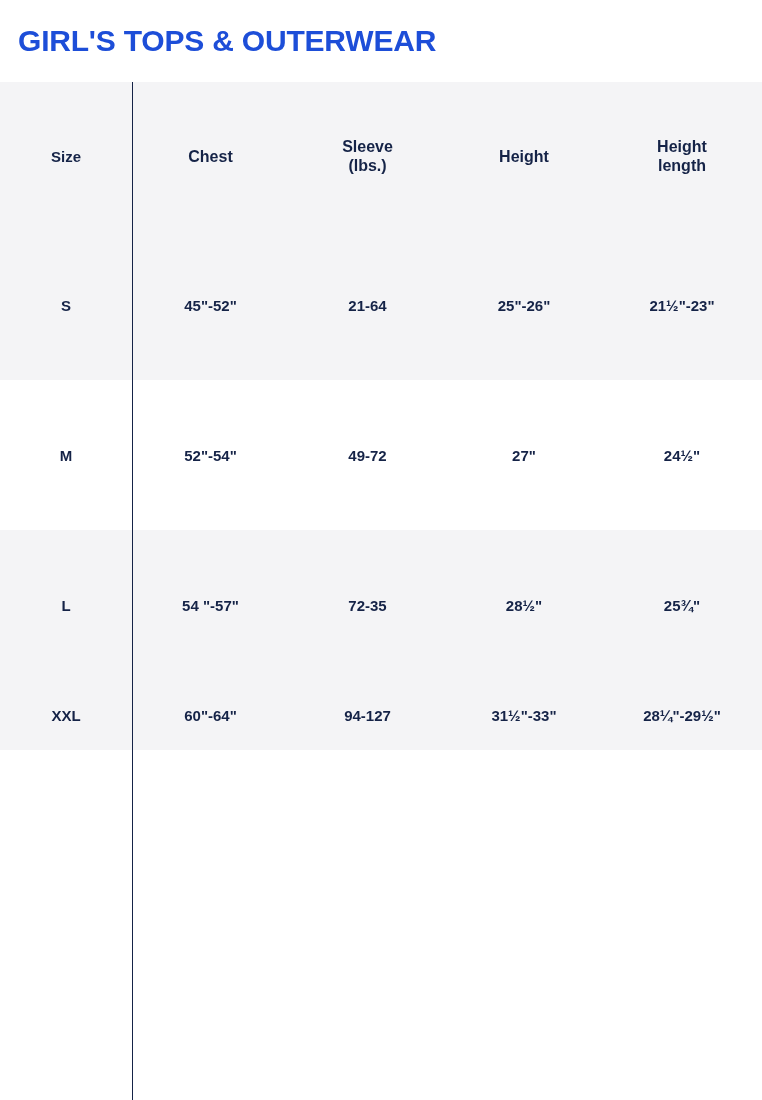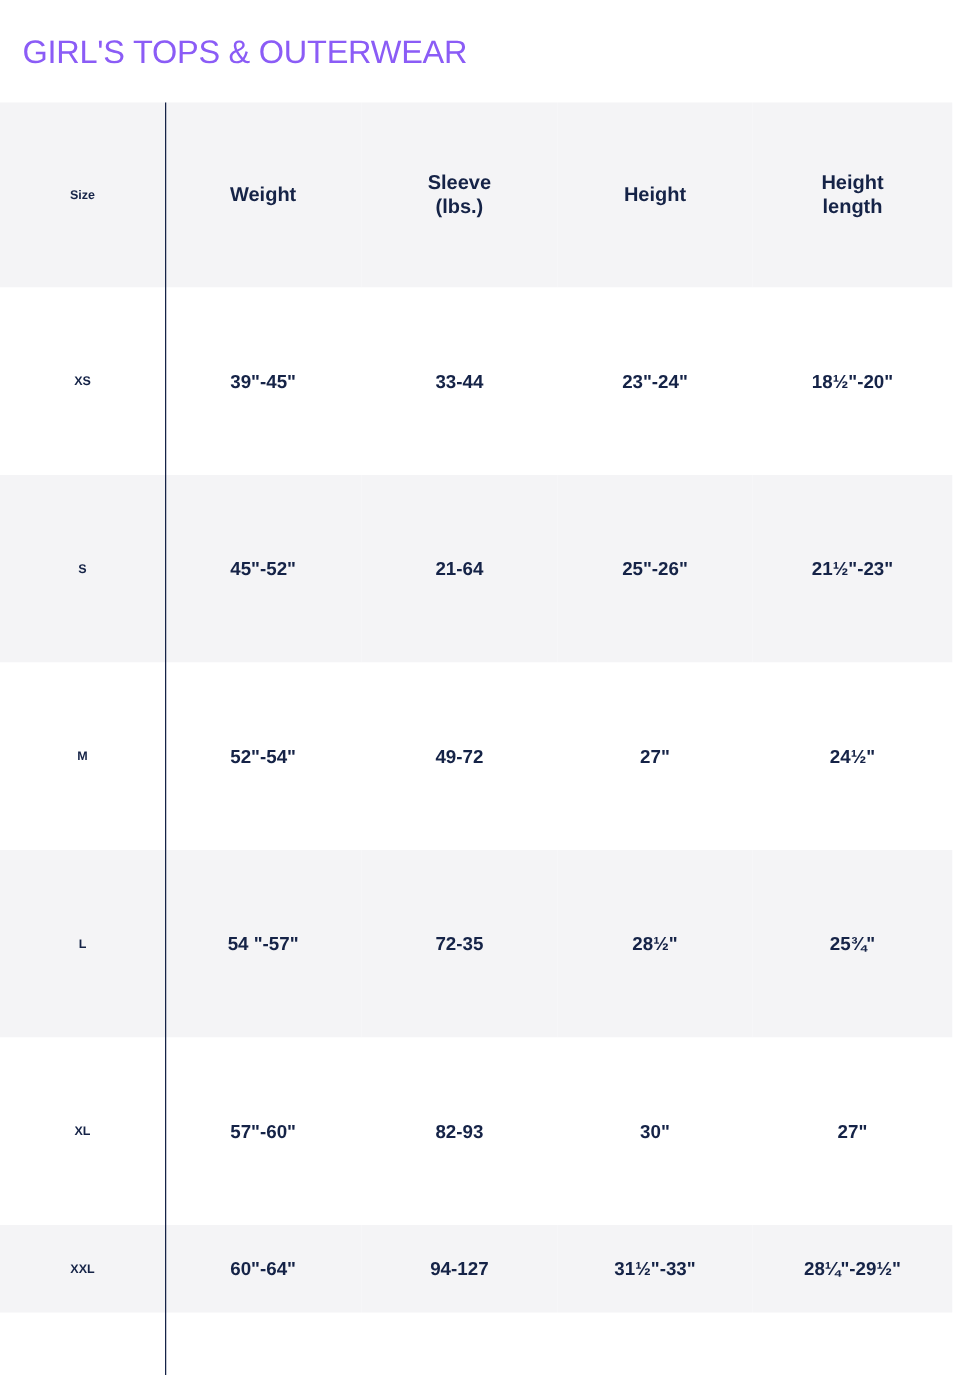--- a/index.html
+++ b/index.html
@@ -14,24 +14,24 @@
     color: #152347;
     overflow: hidden;
   }
   .page {
     position: relative;
     width: 762px;
     height: 1100px;
     box-sizing: border-box;
   }
   .title {
-    font-size: 26px;
-    font-weight: normal;
+    font-size: 30px;
+    font-weight: bold;
     letter-spacing: -0.2px;
-    color: #8b5cf6;
+    color: #1d4ed8;
     padding: 18px 0 0 18px;
     height: 82px;
     box-sizing: border-box;
     line-height: 46px;
   }
   table.size-table {
     width: 762px;
     border-collapse: collapse;
     table-layout: fixed;
   }
@@ -58,21 +58,21 @@
     text-align: center;
     font-size: 15px;
     font-weight: bold;
     color: #152347;
     padding: 0;
   }
   tbody tr.odd td { background: #ffffff; }
   tbody tr.even td { background: #f4f4f6; }
 
   thead th.col-0, tbody td.col-0 {
-    font-size: 10px;
+    font-size: 15px;
   }
   
   .divider {
     position: absolute;
     left: 132px;
     top: 82px;
     width: 1px;
     height: 1018px;
     background: #152347;
     z-index: 5;
@@ -97,43 +97,36 @@
         <col class="c2">
         <col class="c3">
         <col class="c4">
     </colgroup>
     <thead>
       <tr>
         <th class="col-0">
           <span>Size</span>
         </th>
         <th class="col-1">
-          <span>Weight</span>
+          <span>Chest</span>
         </th>
         <th class="col-2">
           <span>Sleeve</span><br>
           <span>(lbs.)</span>
         </th>
         <th class="col-3">
           <span>Height</span>
         </th>
         <th class="col-4">
           <span>Height</span><br>
           <span>length</span>
         </th>
       </tr>
     </thead>
     <tbody>
-      <tr class="odd">
-        <td class="col-0">XS</td>
-        <td class="col-1">39"-45"</td>
-        <td class="col-2">33-44</td>
-        <td class="col-3">23"-24"</td>
-        <td class="col-4">18½"-20"</td>
-      </tr>
       <tr class="even">
         <td class="col-0">S</td>
         <td class="col-1">45"-52"</td>
         <td class="col-2">21-64</td>
         <td class="col-3">25"-26"</td>
         <td class="col-4">21½"-23"</td>
       </tr>
       <tr class="odd">
         <td class="col-0">M</td>
         <td class="col-1">52"-54"</td>
@@ -141,27 +134,20 @@
         <td class="col-3">27"</td>
         <td class="col-4">24½"</td>
       </tr>
       <tr class="even">
         <td class="col-0">L</td>
         <td class="col-1">54 "-57"</td>
         <td class="col-2">72-35</td>
         <td class="col-3">28½"</td>
         <td class="col-4">25¾"</td>
       </tr>
-      <tr class="odd">
-        <td class="col-0">XL</td>
-        <td class="col-1">57"-60"</td>
-        <td class="col-2">82-93</td>
-        <td class="col-3">30"</td>
-        <td class="col-4">27"</td>
-      </tr>
       <tr class="even last-row">
         <td class="col-0">XXL</td>
         <td class="col-1">60"-64"</td>
         <td class="col-2">94-127</td>
         <td class="col-3">31½"-33"</td>
         <td class="col-4">28¼"-29½"</td>
       </tr>
     </tbody>
   </table>
 

